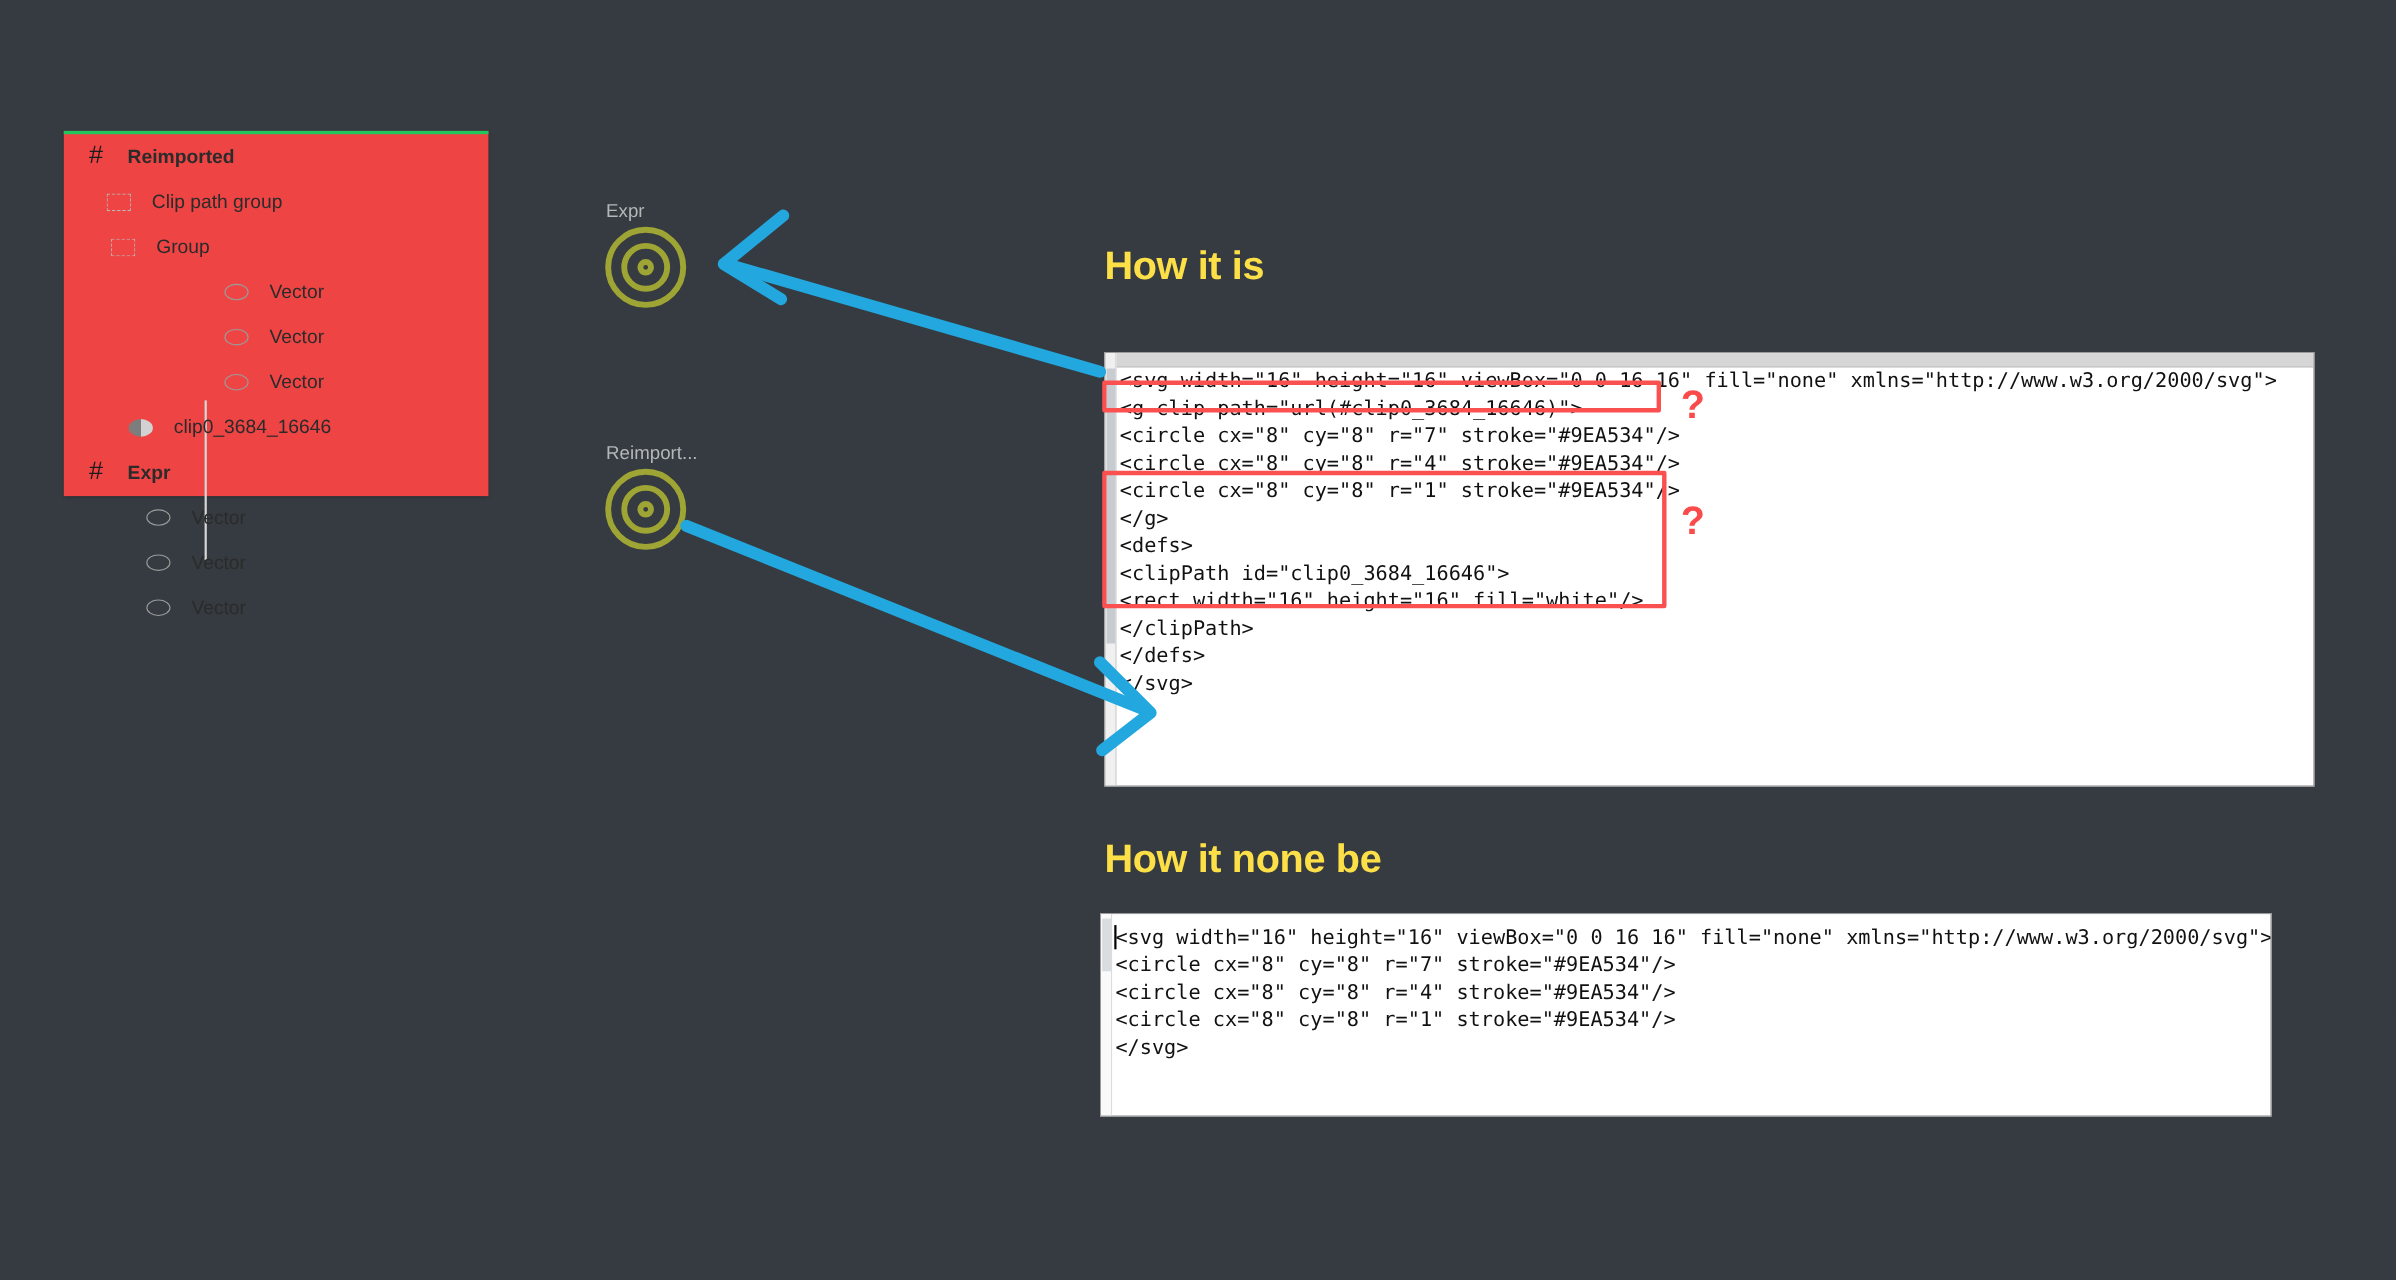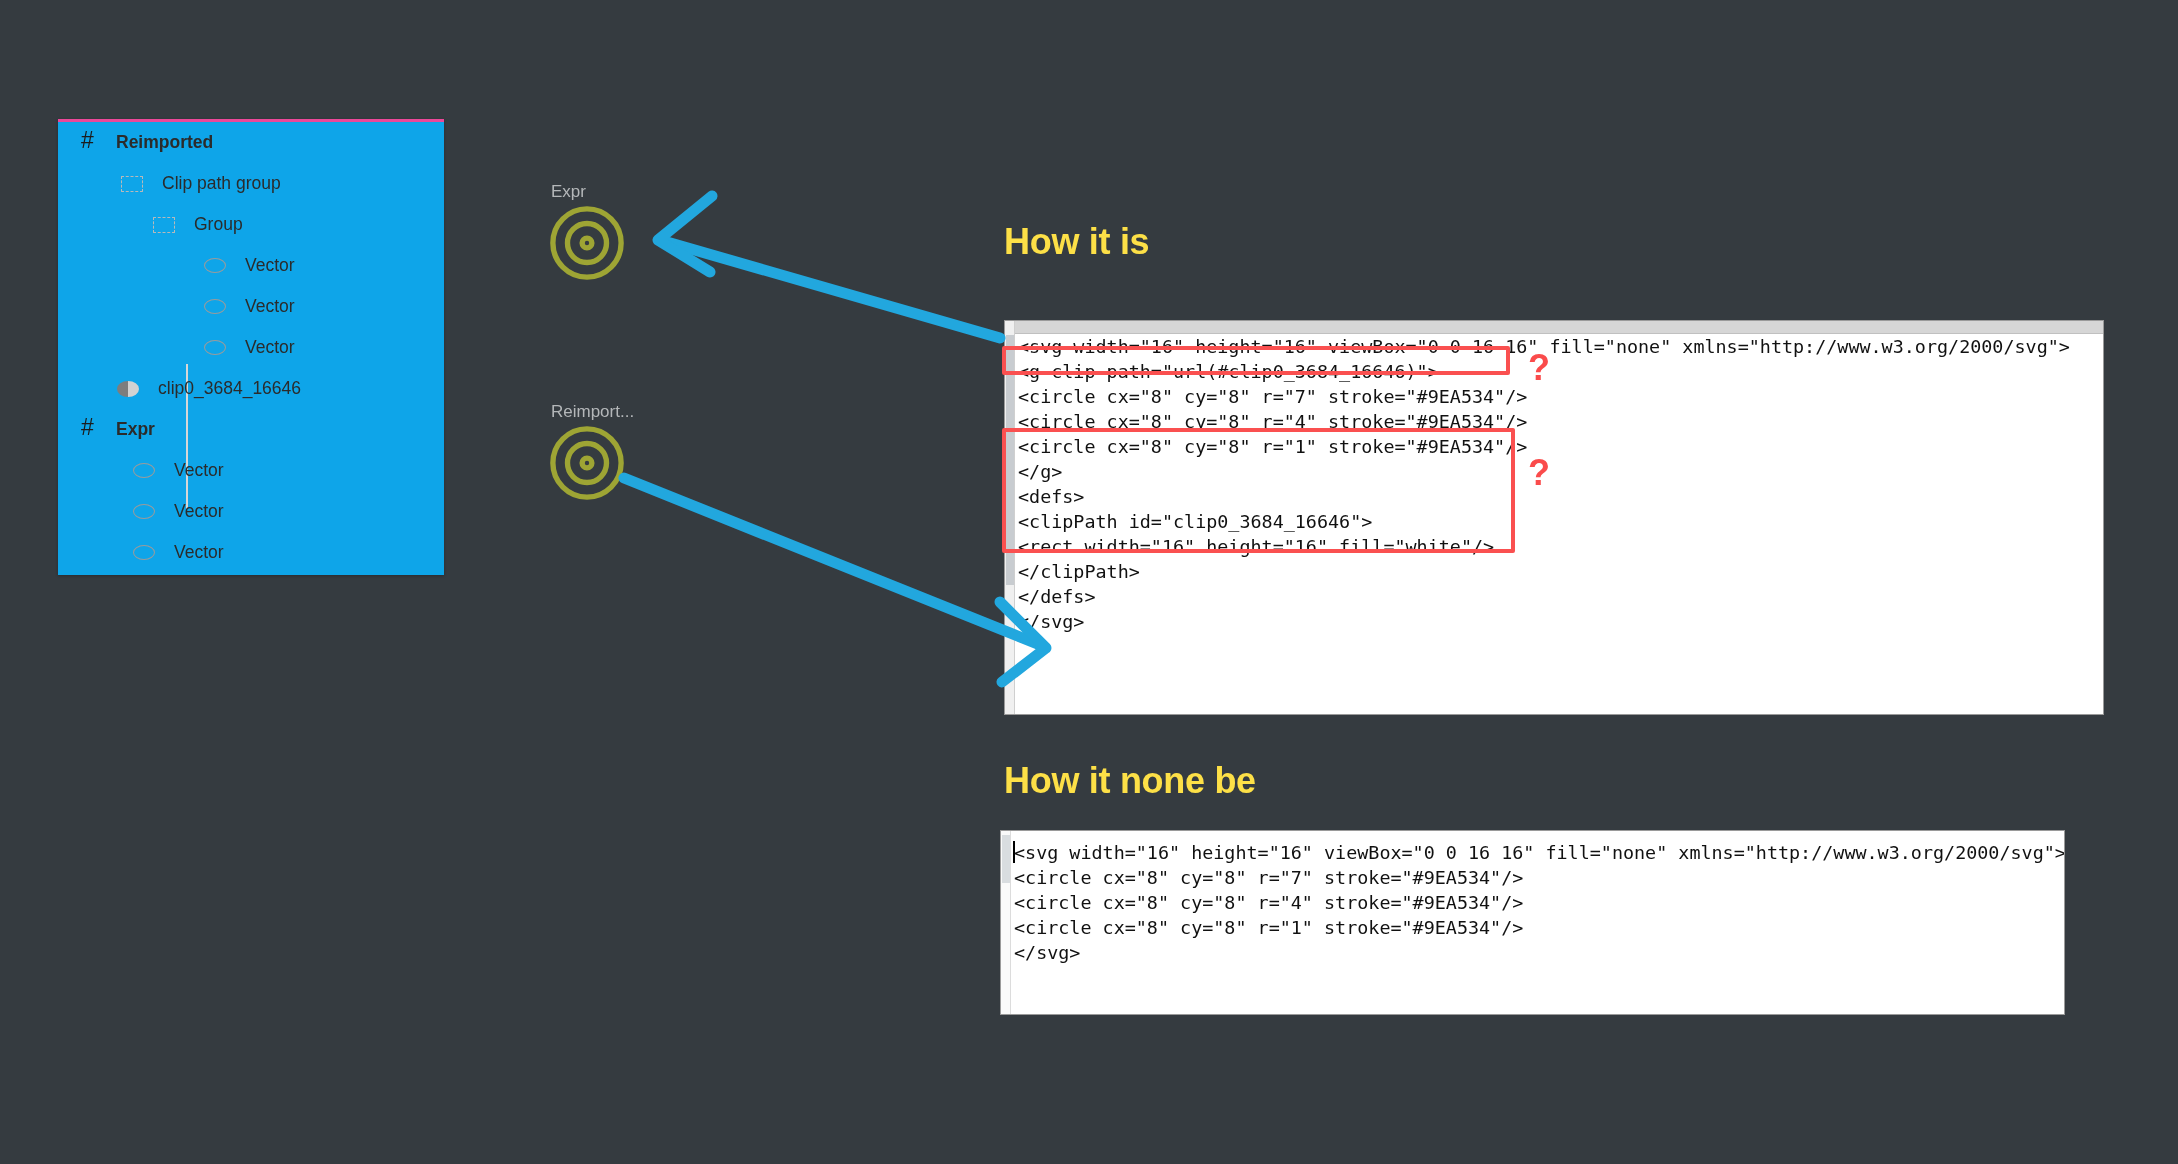--- a/index.html
+++ b/index.html
@@ -23,23 +23,23 @@
     width: 2178px;
     height: 1164px;
   }
 
   
   .layers-panel {
     position: absolute;
     left: 58px;
     top: 119px;
     width: 386px;
-    height: 456px;
-    background: #0ea5e9;
-    border-top: 3px solid #ec4899;
+    height: 332px;
+    background: #ef4444;
+    border-top: 3px solid #22c55e;
     box-shadow: 0 1px 3px rgba(0,0,0,0.25);
   }
 
   .layer-row {
     position: relative;
     display: flex;
     align-items: center;
     height: 41px;
     padding-left: 22px;
     font-size: 17.5px;
@@ -90,22 +90,22 @@
 
   
   .ic-mask {
     width: 16px; height: 16px;
     border-radius: 50%;
     background: linear-gradient(to right, #7d7d7d 0 50%, #d2d2d2 50% 100%);
     margin-left: 3px;
     margin-right: 19px;
   }
 
-  .indent-1 { padding-left: 60px; }
-  .indent-2 { padding-left: 92px; }
+  .indent-1 { padding-left: 36px; }
+  .indent-2 { padding-left: 40px; }
   .indent-3 { padding-left: 143px; }
   .indent-mask { padding-left: 56px; }
   .indent-v2 { padding-left: 72px; }
 
   .tree-line {
     position: absolute;
     left: 128px;
     top: 242px;
     width: 2px;
     height: 145px;

